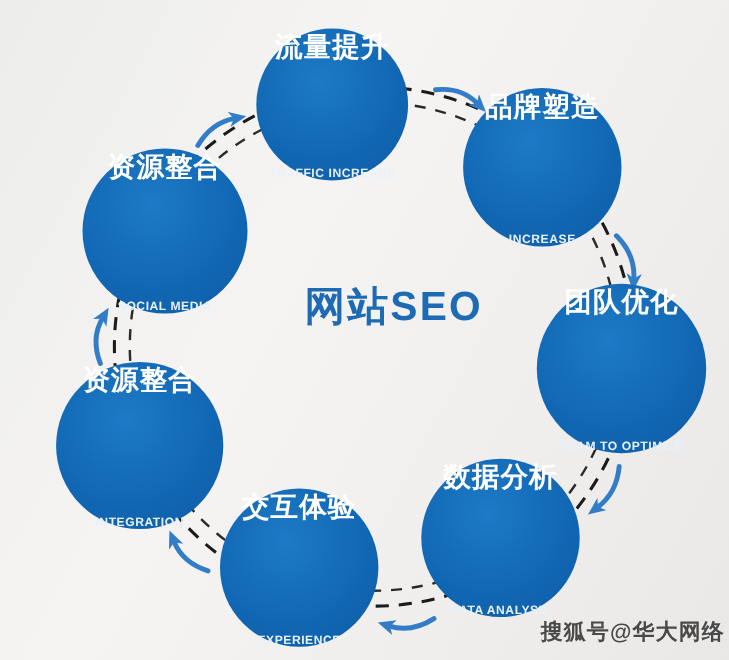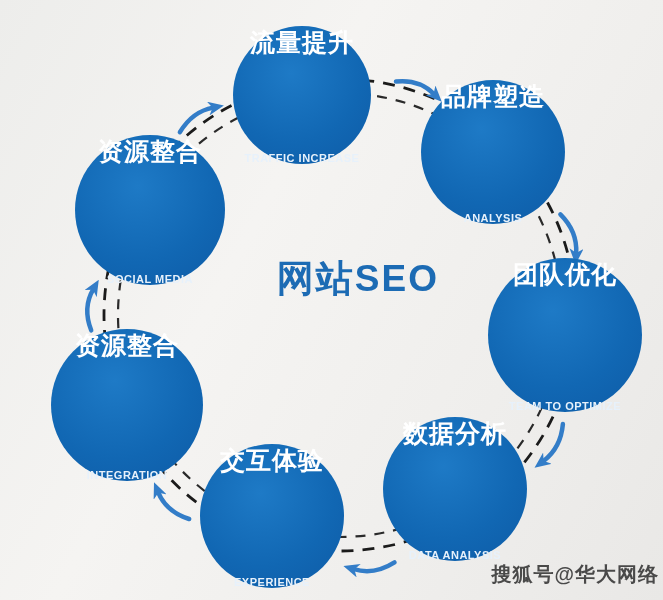--- a/index.html
+++ b/index.html
@@ -85,21 +85,21 @@
     </g>
   </svg>
 
   <div class="node" style="left:233px; top:26px; width:138px; height:138px;">
     <div class="node-title">流量提升</div>
     <div class="node-sub">TRAFFIC INCREASE</div>
   </div>
 
   <div class="node" style="left:421px; top:80px; width:144px; height:144px;">
     <div class="node-title">品牌塑造</div>
-    <div class="node-sub">ANALYSIS</div>
+    <div class="node-sub">INCREASE</div>
   </div>
 
   <div class="node" style="left:488px; top:258px; width:154px; height:154px;">
     <div class="node-title">团队优化</div>
     <div class="node-sub">TEAM TO OPTIMIZE</div>
   </div>
 
   <div class="node" style="left:383px; top:417px; width:144px; height:144px;">
     <div class="node-title">数据分析</div>
     <div class="node-sub">DATA ANALYSIS</div>

